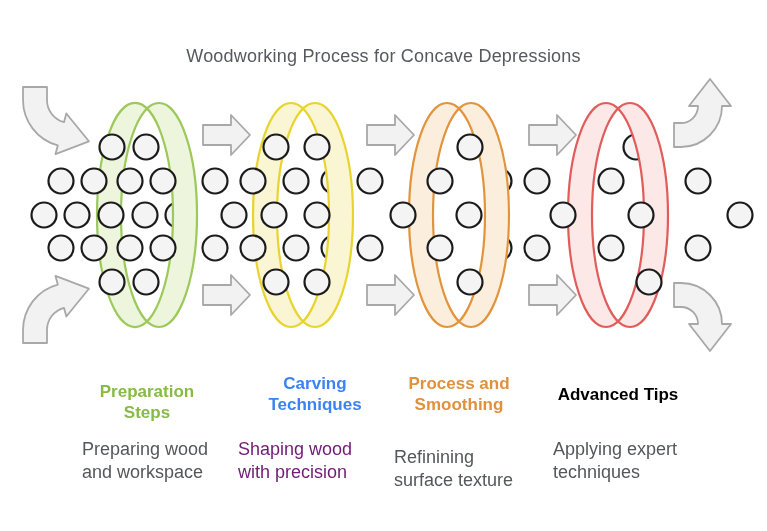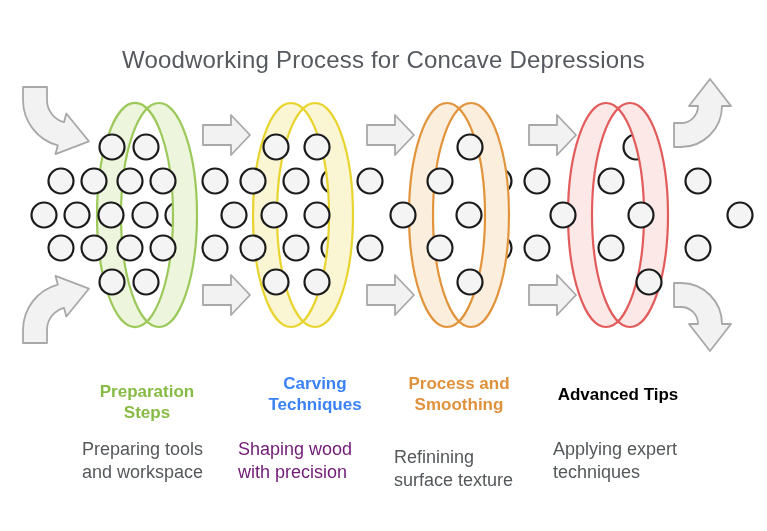--- a/index.html
+++ b/index.html
@@ -1,20 +1,20 @@
 <!DOCTYPE html>
 <html><head>
 <meta charset="utf-8">
 <style>
   html,body{margin:0;padding:0;background:#ffffff;}
   #page{position:relative;width:767px;height:531px;background:#ffffff;overflow:hidden;
         font-family:"Liberation Sans","DejaVu Sans",sans-serif;}
   #diagram-canvas{position:absolute;left:0;top:0;}
   .page-title{position:absolute;left:0;right:0;top:46px;text-align:center;
-              font-size:24px;color:#56595e;letter-spacing:.2px;}
+              font-size:18px;color:#56595e;letter-spacing:.2px;}
   .stage-header{position:absolute;top:370px;width:150px;height:48px;
                 display:flex;align-items:center;justify-content:center;
                 text-align:center;font-weight:bold;font-size:17px;line-height:21px;
                 white-space:pre-line;}
   .stage-caption{position:absolute;top:438px;width:162px;
                  font-size:18px;line-height:23px;color:#54585a;
                  white-space:pre-line;text-align:left;}
 </style>
 </head>
 <body>
@@ -106,21 +106,21 @@
 
       <path d="M674,283 L681,283 A41,41 0 0 1 722,324 L731,324 L710,351 L689,324 L698,324 A17,17 0 0 0 681,307 L674,307 Z" fill="#f2f2f2" stroke="#a8a8a8" stroke-width="1.8" stroke-linejoin="round"></path>
     </g>
   </svg>
 
   <div class="page-title">Woodworking Process for Concave Depressions</div>
 
   <div id="labels">
       <div class="stage-header" style="left: 72px; color: rgb(135, 187, 69); margin-top: 8px;">Preparation
 Steps</div>
-      <div class="stage-caption" style="left: 82px; color: rgb(84, 88, 90);">Preparing tools
+      <div class="stage-caption" style="left: 82px; color: rgb(84, 88, 90);">Preparing wood
 and workspace</div>
       <div class="stage-header" style="left: 240px; color: #3b82f6;">Carving
 Techniques</div>
       <div class="stage-caption" style="left: 238px; color: #701a75;">Shaping wood
 with precision</div>
       <div class="stage-header" style="left: 384px; color: rgb(224, 145, 60);">Process and
 Smoothing</div>
       <div class="stage-caption" style="left: 394px; color: rgb(84, 88, 90); margin-top: 8px;">Refinining
 surface texture</div>
       <div class="stage-header" style="left: 543px; color: #000000;">Advanced Tips</div>

